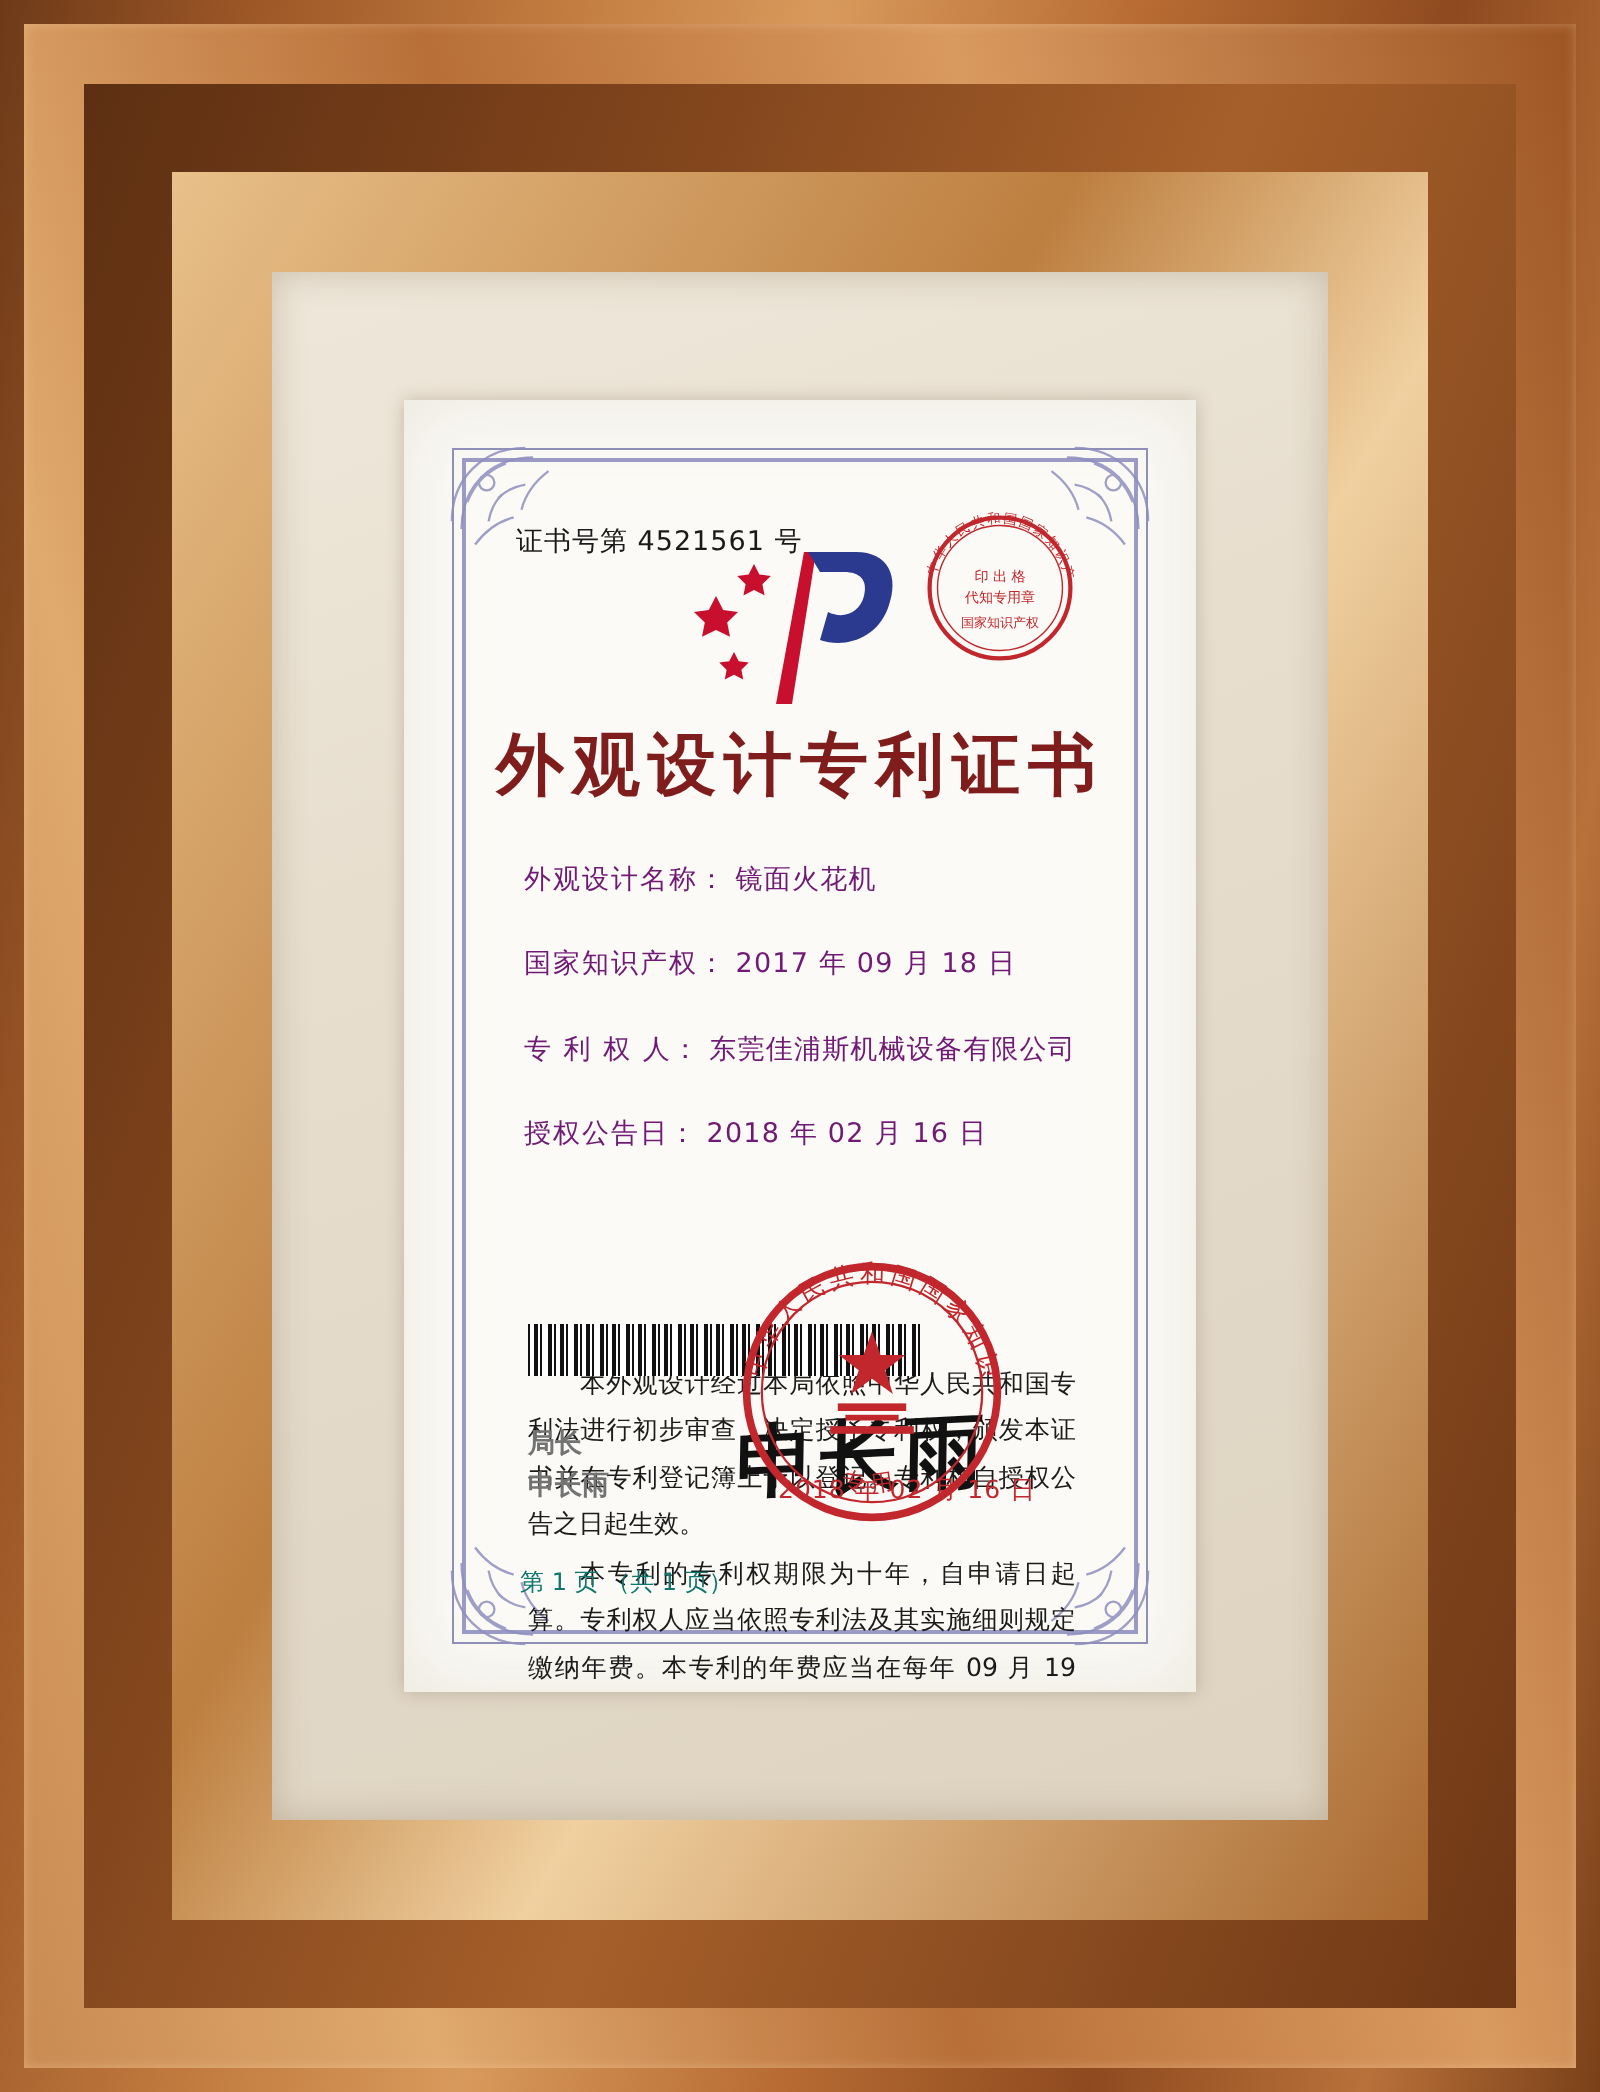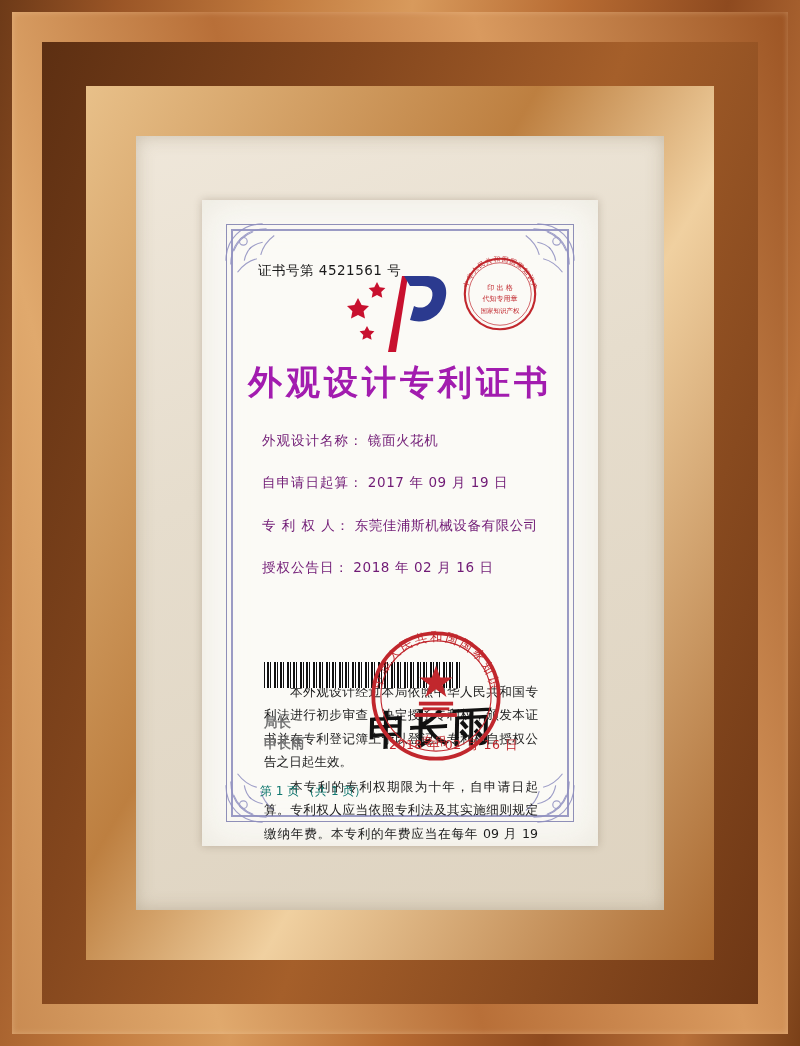--- a/index.html
+++ b/index.html
@@ -111,21 +111,21 @@
   .seal-top svg { display:block; width: 100%; height: 100%; }
 
   .title {
     position: absolute;
     left: 0; right: 0; top: 120px;
     text-align: center;
     font-family: "DejaVu Serif", serif;
     font-weight: bold;
     font-size: 34px;
     letter-spacing: 4px;
-    color: #a21caf;
+    color: #7f1d1d;
   }
 
   .fields {
     position: absolute;
     left: 14px; right: 14px; top: 190px;
   }
   .field {
     font-size: 13.5px;
     line-height: 1.5;
     margin-bottom: 22px;
@@ -306,22 +306,22 @@
               </div>
 
               <div class="title">外观设计专利证书</div>
 
               <div class="fields">
                 <div class="field">
                   <span class="lbl">外观设计名称：</span>
                   <span class="val">镜面火花机</span>
                 </div>
                 <div class="field">
-                  <span class="lbl">自申请日起算：</span>
-                  <span class="val">2017 年 09 月 19 日</span>
+                  <span class="lbl">国家知识产权：</span>
+                  <span class="val">2017 年 09 月 18 日</span>
                 </div>
                 <div class="field">
                   <span class="lbl">专  利  权  人：</span>
                   <span class="val">东莞佳浦斯机械设备有限公司</span>
                 </div>
                 <div class="field">
                   <span class="lbl">授权公告日：</span>
                   <span class="val">2018 年 02 月 16 日</span>
                 </div>
               </div>

